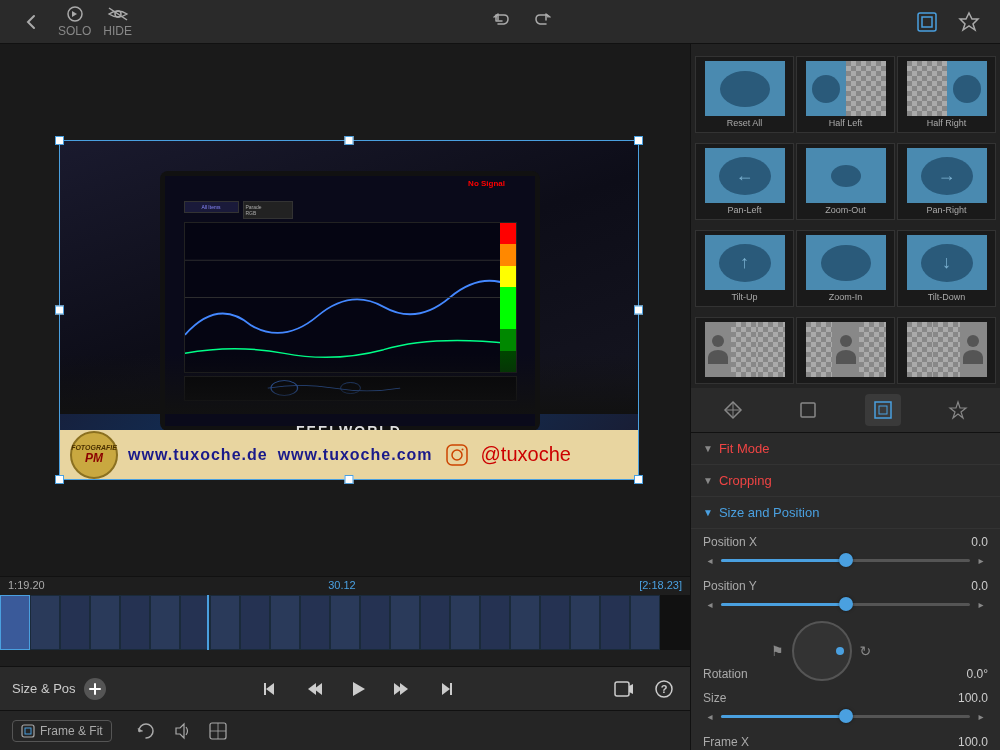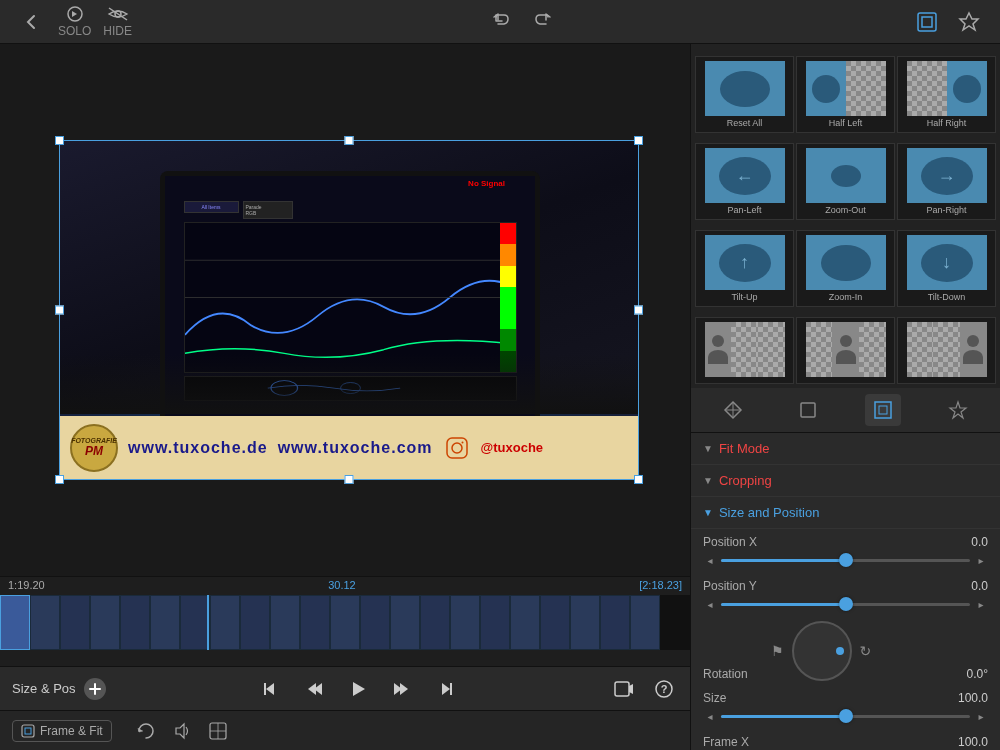--- a/index.html
+++ b/index.html
@@ -124,21 +124,21 @@
       color: #ddd;
       font-size: 14px;
       font-weight: bold;
       letter-spacing: 2px;
     }
 
     
     .lower-third {
       position: absolute;
       bottom: 0; left: 0; right: 0;
-      height: 63px;
+      height: 49px;
       background: #e8d5a0;
       display: flex;
       align-items: center;
       padding: 4px 10px;
       gap: 10px;
     }
     .logo-circle {
       width: 48px; height: 48px;
       border-radius: 50%;
       background: #c9a840;
@@ -159,23 +159,23 @@
       font-weight: bold;
       color: #1a1a8a;
       letter-spacing: 1px;
     }
     .instagram-icon {
       width: 28px; height: 28px;
       display: flex; align-items: center; justify-content: center;
       font-size: 20px;
     }
     .social-handle {
-      font-size: 13px;
+      font-size: 20px;
       color: #cc0000;
-      font-weight: bold;
+      font-weight: normal;
     }
 
     
     .handle {
       position: absolute;
       width: 9px; height: 9px;
       background: white;
       border: 1.5px solid #4aa0e0;
     }
     .handle.tl { top: -5px; left: -5px; }

